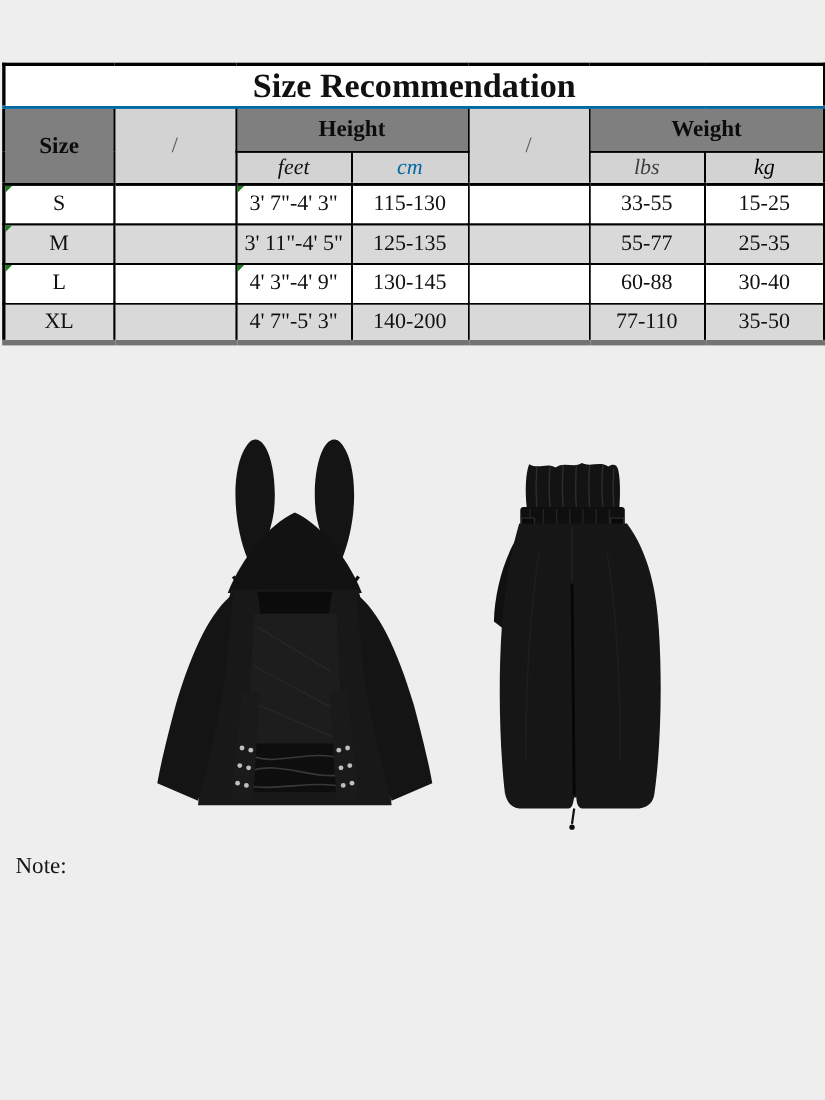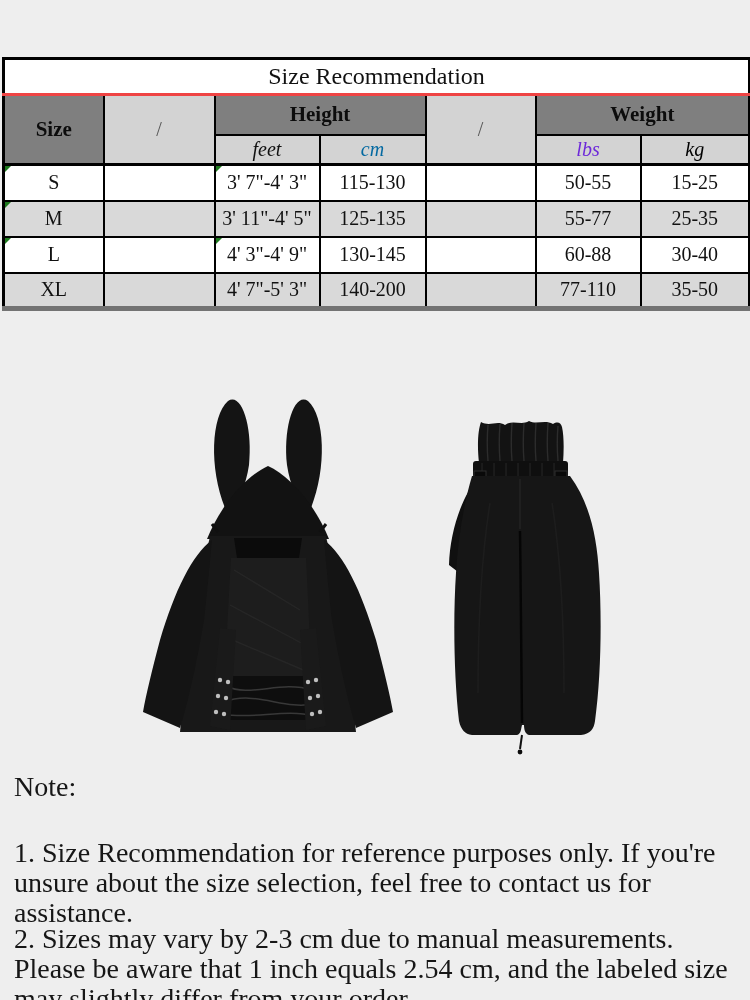--- a/index.html
+++ b/index.html
@@ -23,41 +23,41 @@
     border:2px solid #000;
     text-align:center;
     vertical-align:middle;
     padding:0;
     font-size:20px;
     position:relative;
     background:#ffffff;
   }
   .r-title{height:36px;}
   .r-title td{
-    font-size:24px;font-weight:normal;background:#ffffff;
-    border-bottom:3px solid #ef4444;
+    font-size:31px;font-weight:bold;background:#ffffff;
+    border-bottom:3px solid #0369a1;
   }
   .r-h1{height:40px;}
   .r-h2{height:30px;font-style:italic;}
   .r-data{height:36px;}
   td.dark{background:#7f7f7f;font-weight:bold;font-size:21px;color:#0c0c0c;}
   td.light{background:#d3d3d3;color:#555;}
   tr.alt td{background:#d9d9d9;}
   tr.first-data td{border-top:3px solid #000;}
   tr.last-data td{border-bottom:5px solid #737373;}
   .tri{
     position:absolute;top:0;left:0;width:0;height:0;
     border-top:6px solid #1e7a1e;
     border-right:6px solid transparent;
   }
   
   .jacket-wrap{position:absolute;left:130px;top:380px;width:280px;height:380px;}
   .pants-wrap{position:absolute;left:420px;top:383px;width:230px;height:377px;}
   
-  .note{position:absolute;left:14px;width:724px;font-size:28px;line-height:30px;color:#161616;}
+  .note{position:absolute;left:14px;width:724px;font-size:21px;line-height:30px;color:#161616;}
   .note-heading{top:772px;}
   .note-1{top:838px;}
   .note-2{top:924px;}
 </style>
 </head>
 <body>
 
 <div class="sheet">
 
   <table class="size-table">
@@ -77,31 +77,31 @@
     <tr class="r-h1">
       <td class="dark" rowspan="2">Size</td>
       <td class="light" rowspan="2">/</td>
       <td class="dark" colspan="2">Height</td>
       <td class="light" rowspan="2">/</td>
       <td class="dark" colspan="2">Weight</td>
     </tr>
     <tr class="r-h2">
       <td class="light" style="color:#111">feet</td>
       <td class="light" style="color:#0369a1">cm</td>
-      <td class="light" style="color:#6d28d9">lbs</td>
+      <td class="light" style="color:#404040">lbs</td>
       <td class="light" style="color:#000000">kg</td>
     </tr>
 
     <tr class="r-data first-data">
       <td>S<span class="tri"></span></td>
       <td></td>
       <td>3' 7"-4' 3"<span class="tri"></span></td>
       <td>115-130</td>
       <td></td>
-      <td>50-55</td>
+      <td>33-55</td>
       <td>15-25</td>
     </tr>
     <tr class="r-data alt">
       <td>M<span class="tri"></span></td>
       <td></td>
       <td>3' 11"-4' 5"</td>
       <td>125-135</td>
       <td></td>
       <td>55-77</td>
       <td>25-35</td>
@@ -188,16 +188,14 @@
       <path d="M100,148 C101,215 101,285 102,340" stroke="#050505" stroke-width="2.4" fill="none"></path>
       <path d="M100,96 C100,112 100,128 100,146" stroke="#1f1f1f" stroke-width="2" fill="none"></path>
       <path d="M70,120 C62,170 58,240 58,310 M132,120 C140,170 144,240 144,310" stroke="#1d1d1d" stroke-width="1.6" fill="none"></path>
 
       <path d="M102,352 L100,366" stroke="#101010" stroke-width="2" fill="none"></path>
       <circle cx="100" cy="369" r="2.4" fill="#0c0c0c"></circle>
     </svg>
   </div>
 
   <div class="note note-heading">Note:</div>
-  <div class="note note-1">1. Size Recommendation for reference purposes only. If you're unsure about the size selection, feel free to contact us for assistance.</div>
-  <div class="note note-2">2. Sizes may vary by 2-3 cm due to manual measurements. Please be aware that 1 inch equals 2.54 cm, and the labeled size may slightly differ from your order.</div>
 
 </div>
 
 </body></html>

